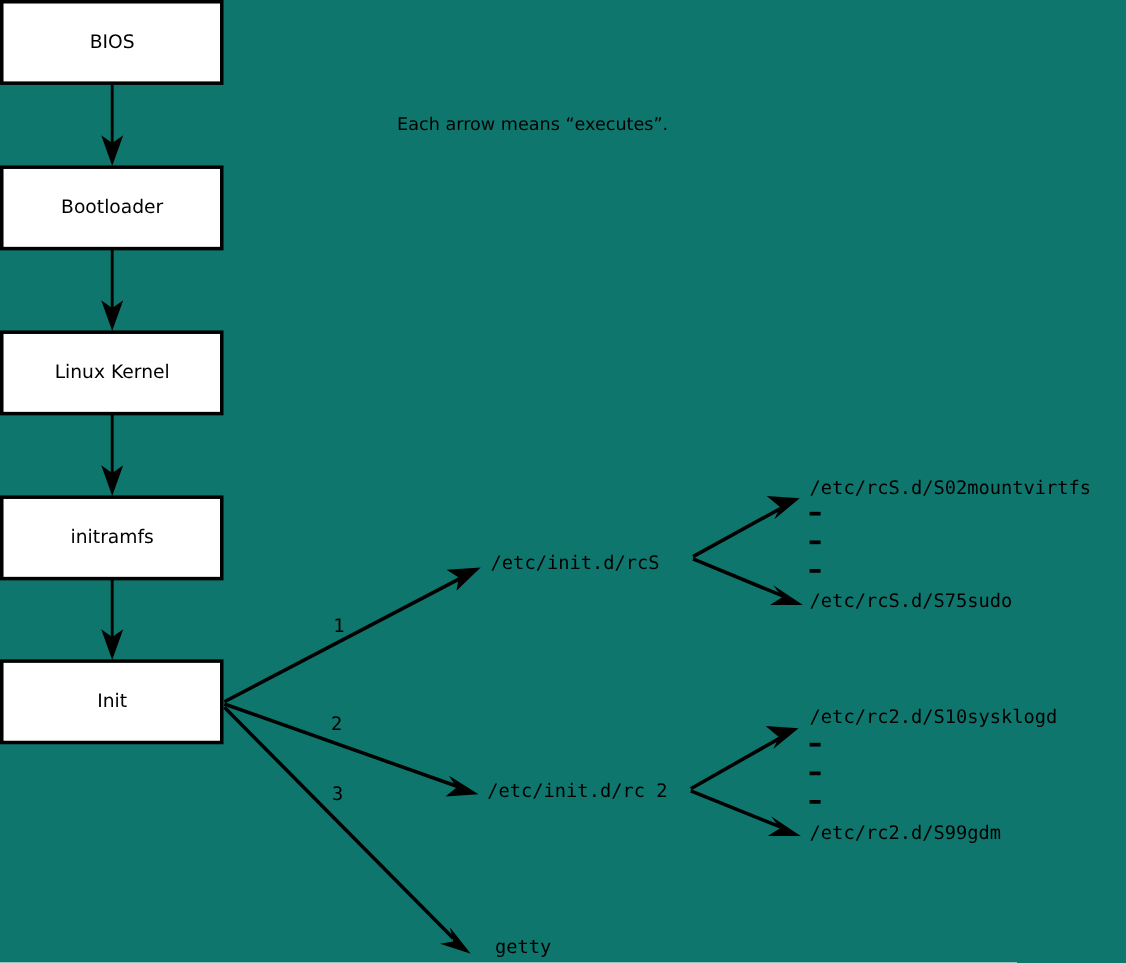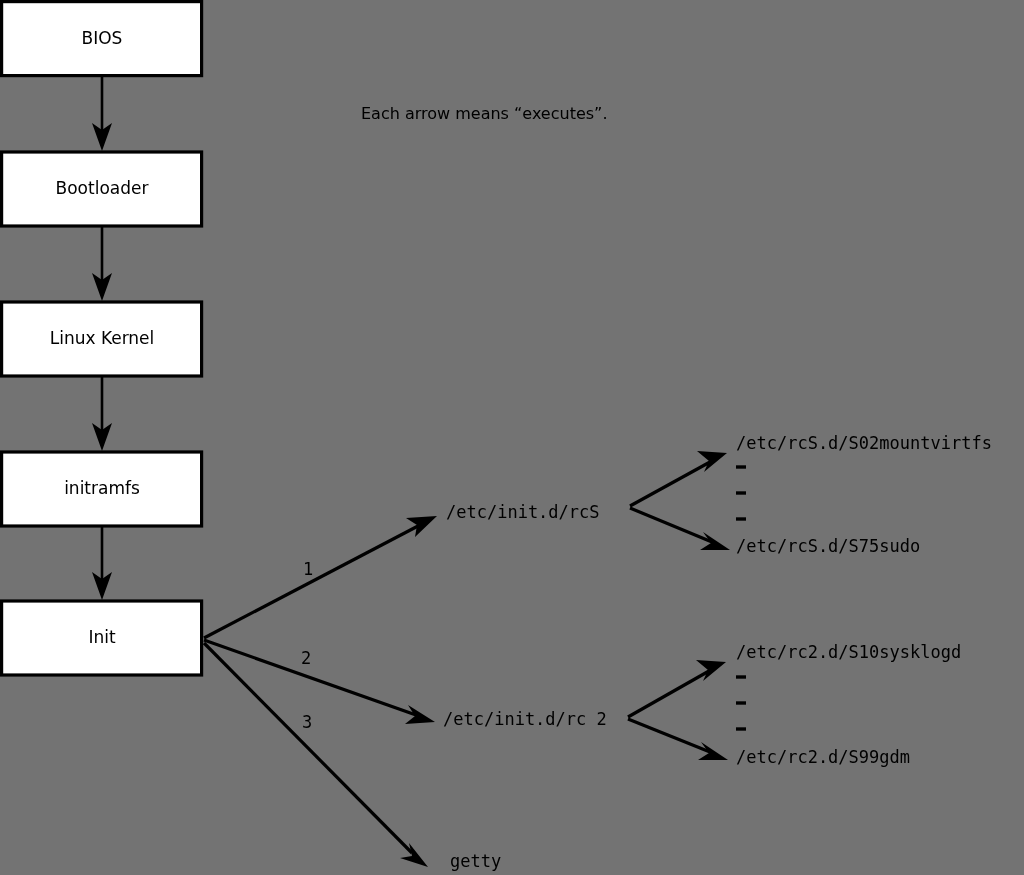--- a/index.html
+++ b/index.html
@@ -7,21 +7,21 @@
     padding: 0;
     background: #ffffff;
   }
   body {
     font-family: "Liberation Sans", sans-serif;
   }
   #diagram-root {
     position: relative;
     width: 1024px;
     height: 875px;
-    background: #737373;
+    background: #0f766e;
     overflow: hidden;
   }
   #diagram-svg {
     position: absolute;
     left: 0;
     top: 0;
     width: 1024px;
     height: 875px;
     display: block;
   }

